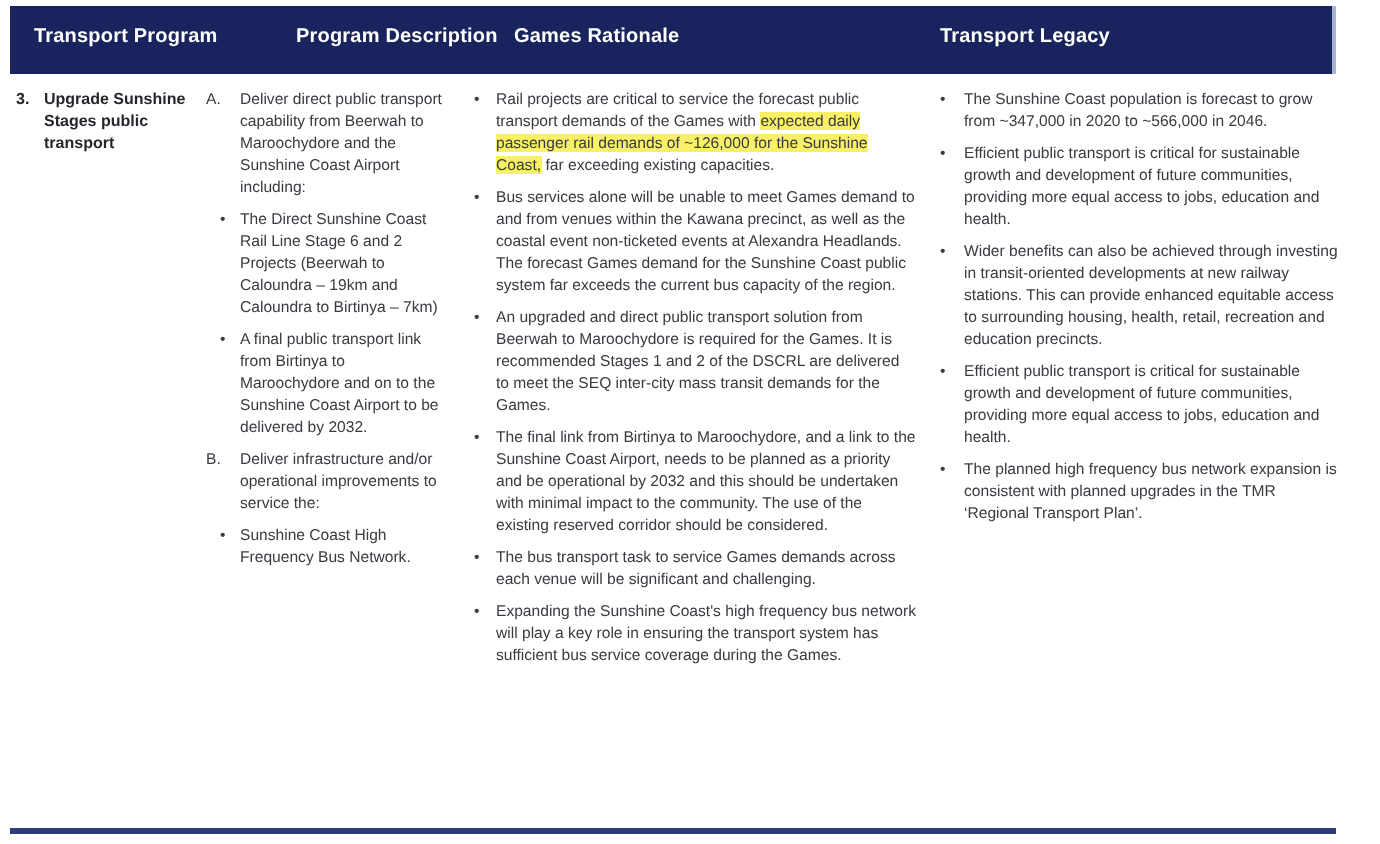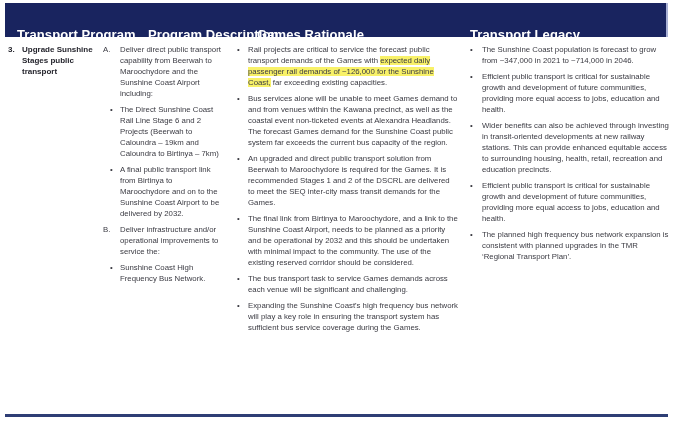--- a/index.html
+++ b/index.html
@@ -9,21 +9,21 @@
   }
   .table {
     position:absolute; left:5px; top:3px; width:663px; height:411px;
     border-bottom:3px solid #2e3e75;
   }
   .header-bar {
     position:absolute; top:0; left:0; width:661px; height:34px;
     background:#19245f; border-right:2px solid #a9b1d4;
   }
   .header-bar .h {
-    position:absolute; top:24px; color:#ffffff; font-size:13px; font-weight:bold;
+    position:absolute; top:10px; color:#ffffff; font-size:10px; font-weight:bold;
     white-space:nowrap; letter-spacing:0.1px;
   }
   .h1 { left:12px; } .h2 { left:112px;margin-left:31px; } .h3 { left:232px;padding-left:20px; } .h4 { left:465px; }
 
   .col { position:absolute; top:41px; font-size:7.8px; line-height:11px; color:#3a3a42; }
   .col1 { left:3px;  width:94px;  font-weight:bold; color:#25252d; font-size:8px; }
   .col2 { left:98px; width:121px; }
   .col3 { left:232px; width:221px; }
   .col4 { left:465px; width:201px; }
 
@@ -105,21 +105,21 @@
     </div>
     <div class="item">
       <span class="m">•</span>
       <span class="t">Expanding the Sunshine Coast's high frequency bus network will play a key role in ensuring the transport system has sufficient bus service coverage during the Games.</span>
     </div>
   </div>
 
   <div class="col col4">
     <div class="item">
       <span class="m">•</span>
-      <span class="t">The Sunshine Coast population is forecast to grow from ~347,000 in 2021 to ~714,000 in 2046.</span>
+      <span class="t">The Sunshine Coast population is forecast to grow from ~347,000 in 2020 to ~566,000 in 2046.</span>
     </div>
     <div class="item">
       <span class="m">•</span>
       <span class="t">Efficient public transport is critical for sustainable growth and development of future communities, providing more equal access to jobs, education and health.</span>
     </div>
     <div class="item">
       <span class="m">•</span>
       <span class="t">Wider benefits can also be achieved through investing in transit-oriented developments at new railway stations. This can provide enhanced equitable access to surrounding housing, health, retail, recreation and education precincts.</span>
     </div>
     <div class="item">

